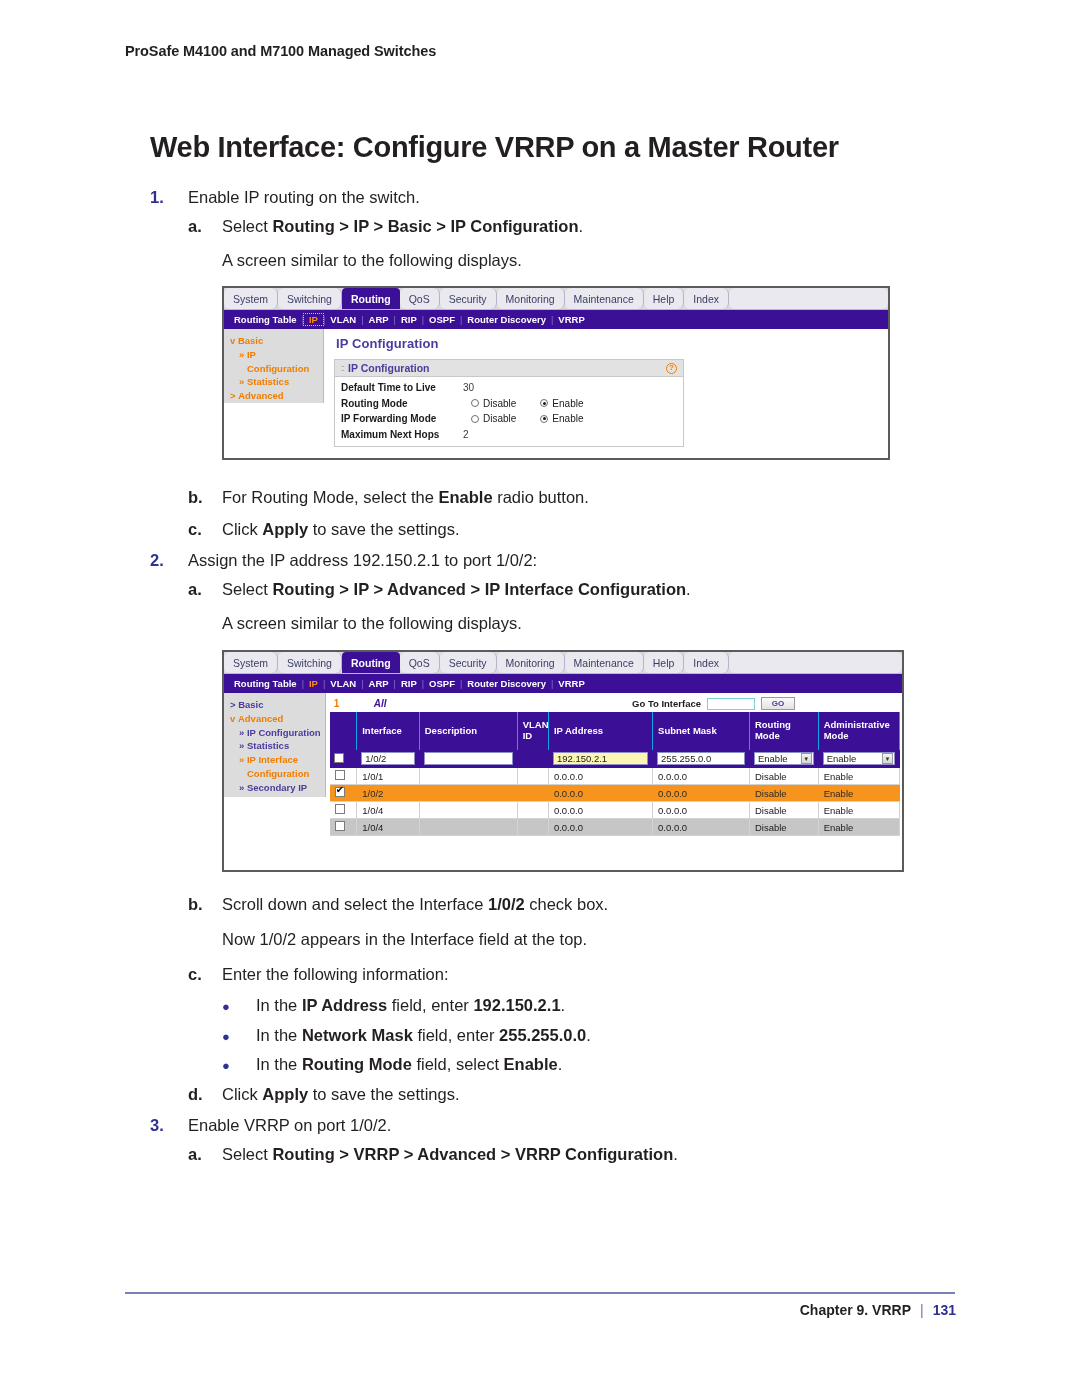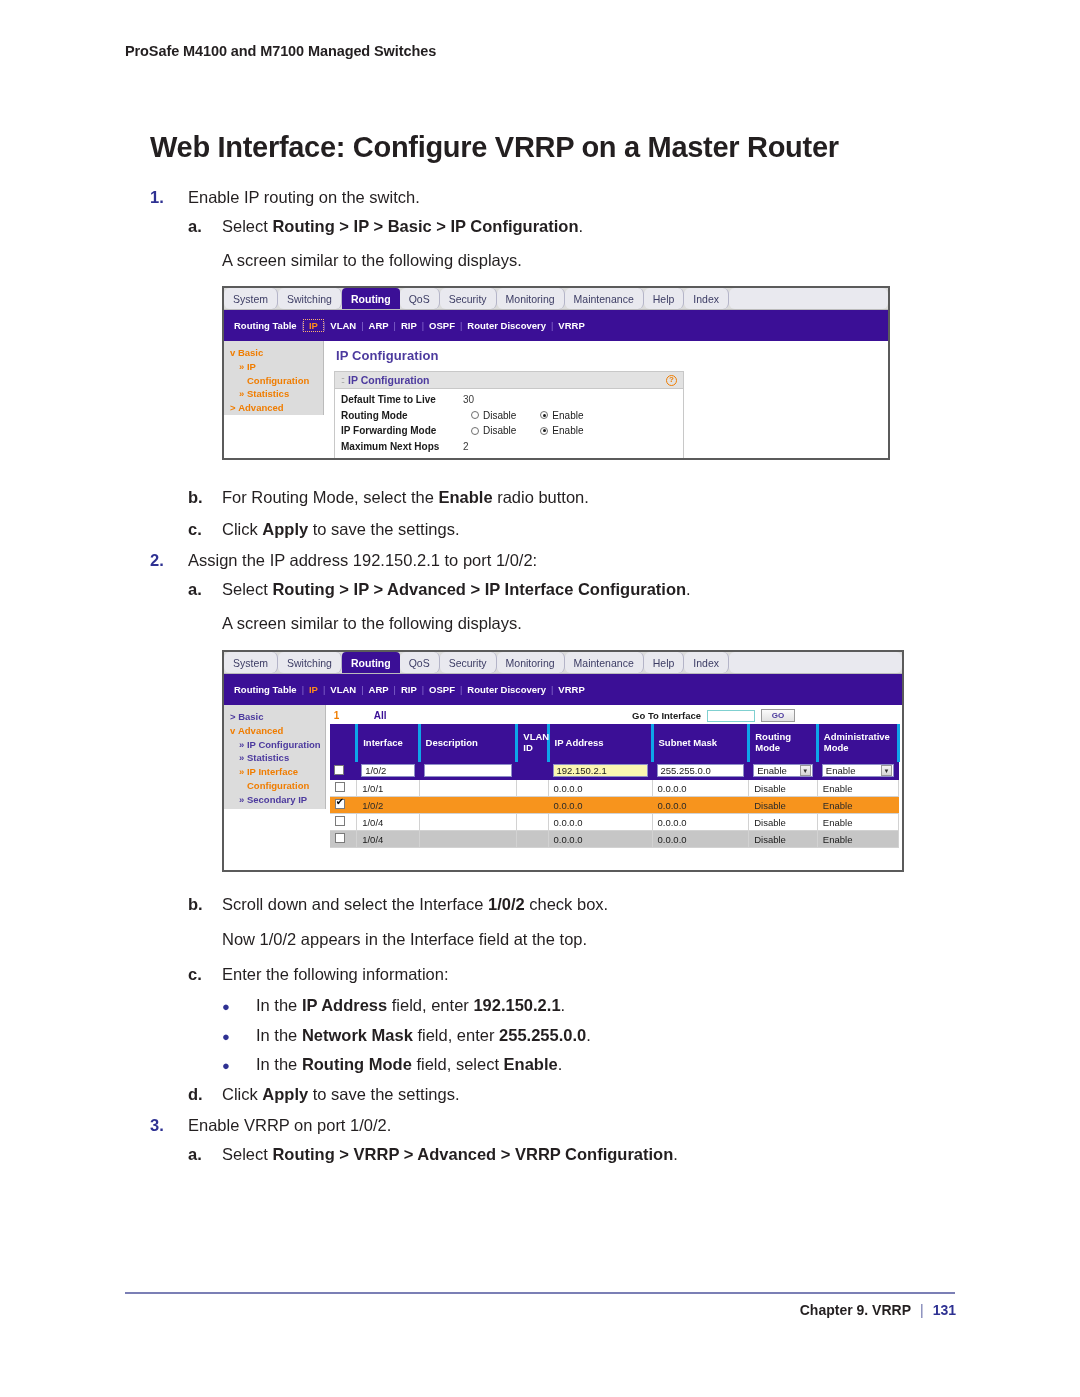--- a/index.html
+++ b/index.html
@@ -63,21 +63,21 @@
     font-family:"Liberation Sans", sans-serif;
     border-radius:6px;
   }
   .tab.active{
     background:#3b0f96; color:#ffffff; font-weight:bold;
     border-radius:4px 4px 0 0; border-right:none;
   }
   .tab.pad{ flex:1 1 auto; border-right:none; }
 
   .subbar{
-    height:31px; background:#3b0f96; display:flex; align-items:center;
+    height:19px; background:#3b0f96; display:flex; align-items:center;
     padding-left:5px; gap:0px;
   }
   .subitem{
     font-size:9.5px; font-weight:bold; color:#ffffff; padding:0 5px;
     white-space:nowrap;
   }
   .subitem.sel{ color:#ff8c1a; }
   .subitem.sel.boxed{ outline:1px dotted #ffb46e; }
   .subsep{ color:#8a6fd0; font-size:9px; }
 
@@ -130,41 +130,41 @@
     content:""; position:absolute; left:1.5px; top:1.5px;
     width:3px; height:3px; border-radius:50%; background:#1a1a1a;
   }
 
   
   .toprow{
     display:flex; align-items:center; height:17px; font-size:10px;
     background:#ffffff; padding-left:4px;
   }
   .toprow .pg{ color:#f07d00; font-weight:bold; width:40px; }
-  .toprow .all{ color:#3b0f96; font-weight:bold; }
+  .toprow .all{ color:#3b0f96; font-weight:bold;font-style:italic; }
   .toprow .goto{
     margin-left:auto; display:flex; align-items:center; gap:6px;
     padding-right:105px;
   }
   .goto-lbl{ font-size:9.5px; font-weight:bold; color:#1a1a1a; }
   .goto-input{
     width:48px; height:12px; border:1px solid #7fd0d0; background:#ffffff;
   }
   .go-btn{
     width:34px; height:13px; border:1px solid #9a9a9a; border-radius:0;
     background:linear-gradient(#fbfbfb,#e2e2e2);
     font-size:8px; font-weight:bold; color:#4c3a9e;
     display:flex; align-items:center; justify-content:center;
   }
 
   table.iftab{ border-collapse:collapse; width:100%; table-layout:fixed; }
   table.iftab th{
     background:#3b0f96; color:#ffffff; font-size:9.5px; font-weight:bold;
     text-align:left; padding:4px 5px; height:38px; vertical-align:middle;
-    border-right:3px solid #0ea5e9; line-height:1.15;
+    border-right:1px solid #0ea5e9; line-height:1.15;
   }
   table.iftab td{
     font-size:9.5px; color:#1a1a1a; padding:2px 5px; height:14px;
     border-right:1px solid #d2d2d2; border-bottom:1px solid #d2d2d2;
     white-space:nowrap;
   }
   tr.editrow td{
     background:#3b0f96; border-right:1px solid #3b0f96; border-bottom:1px solid #3b0f96;
     padding:2px 4px; height:17px;
   }

